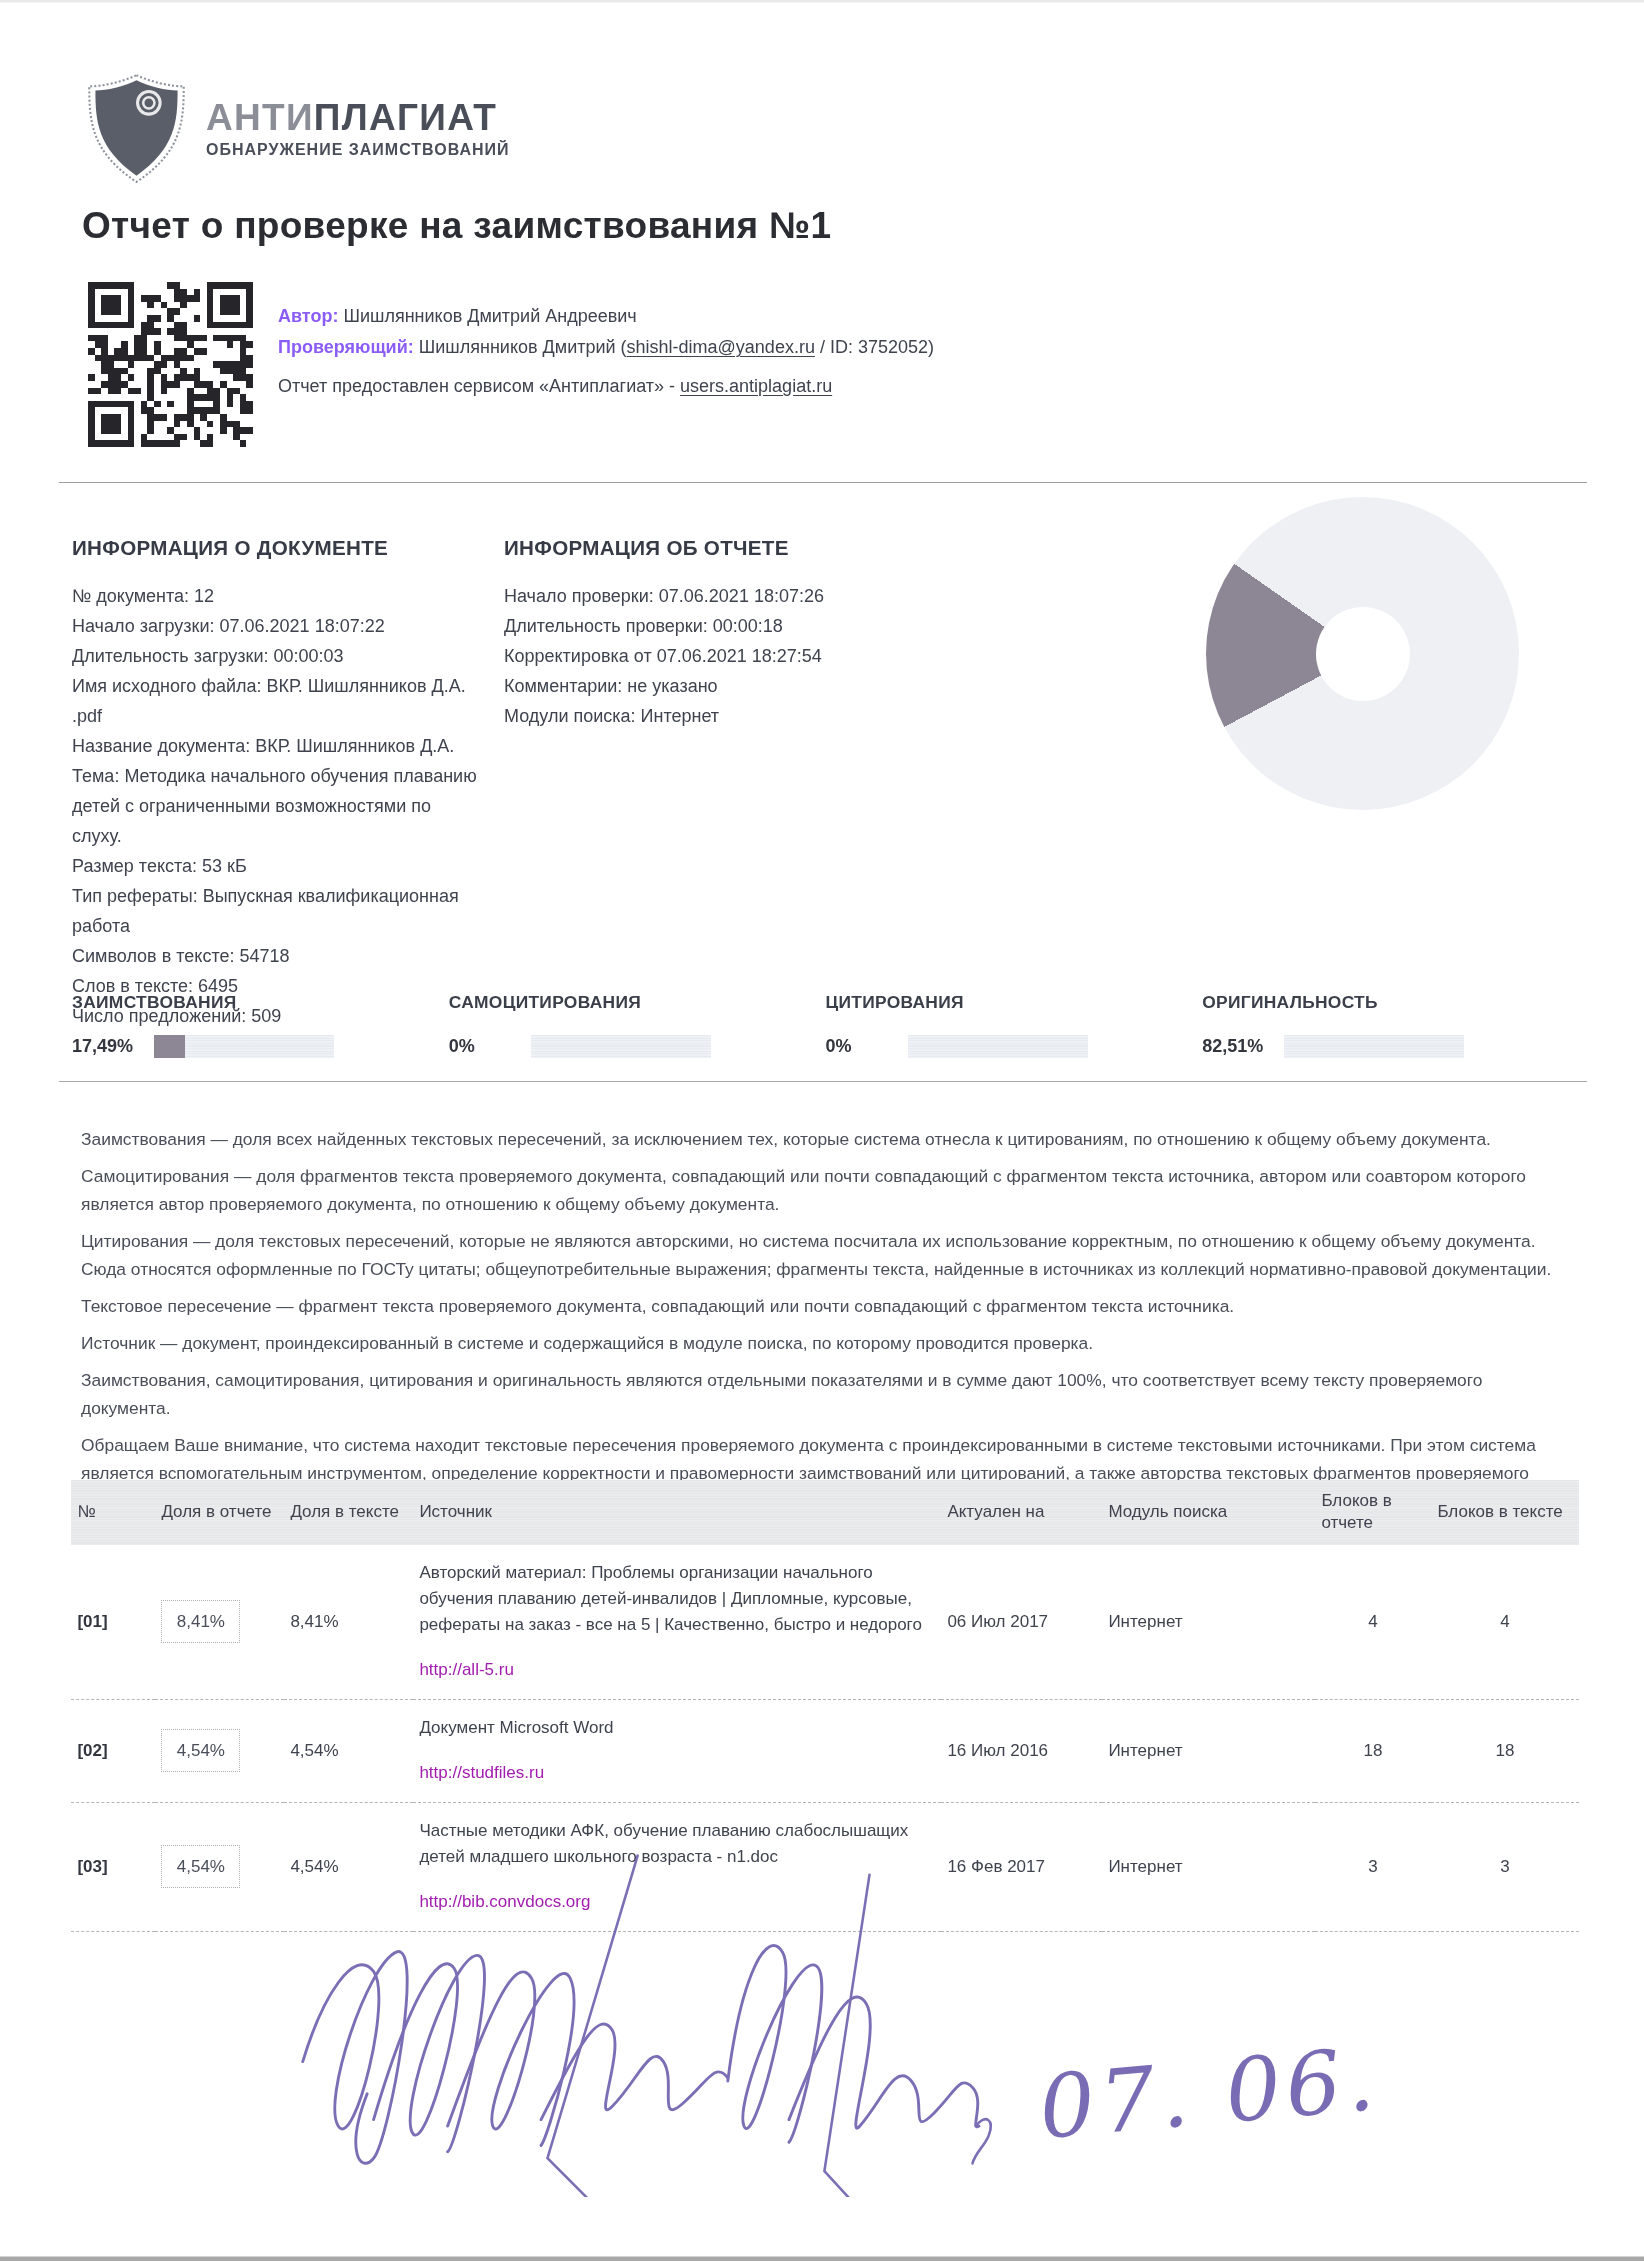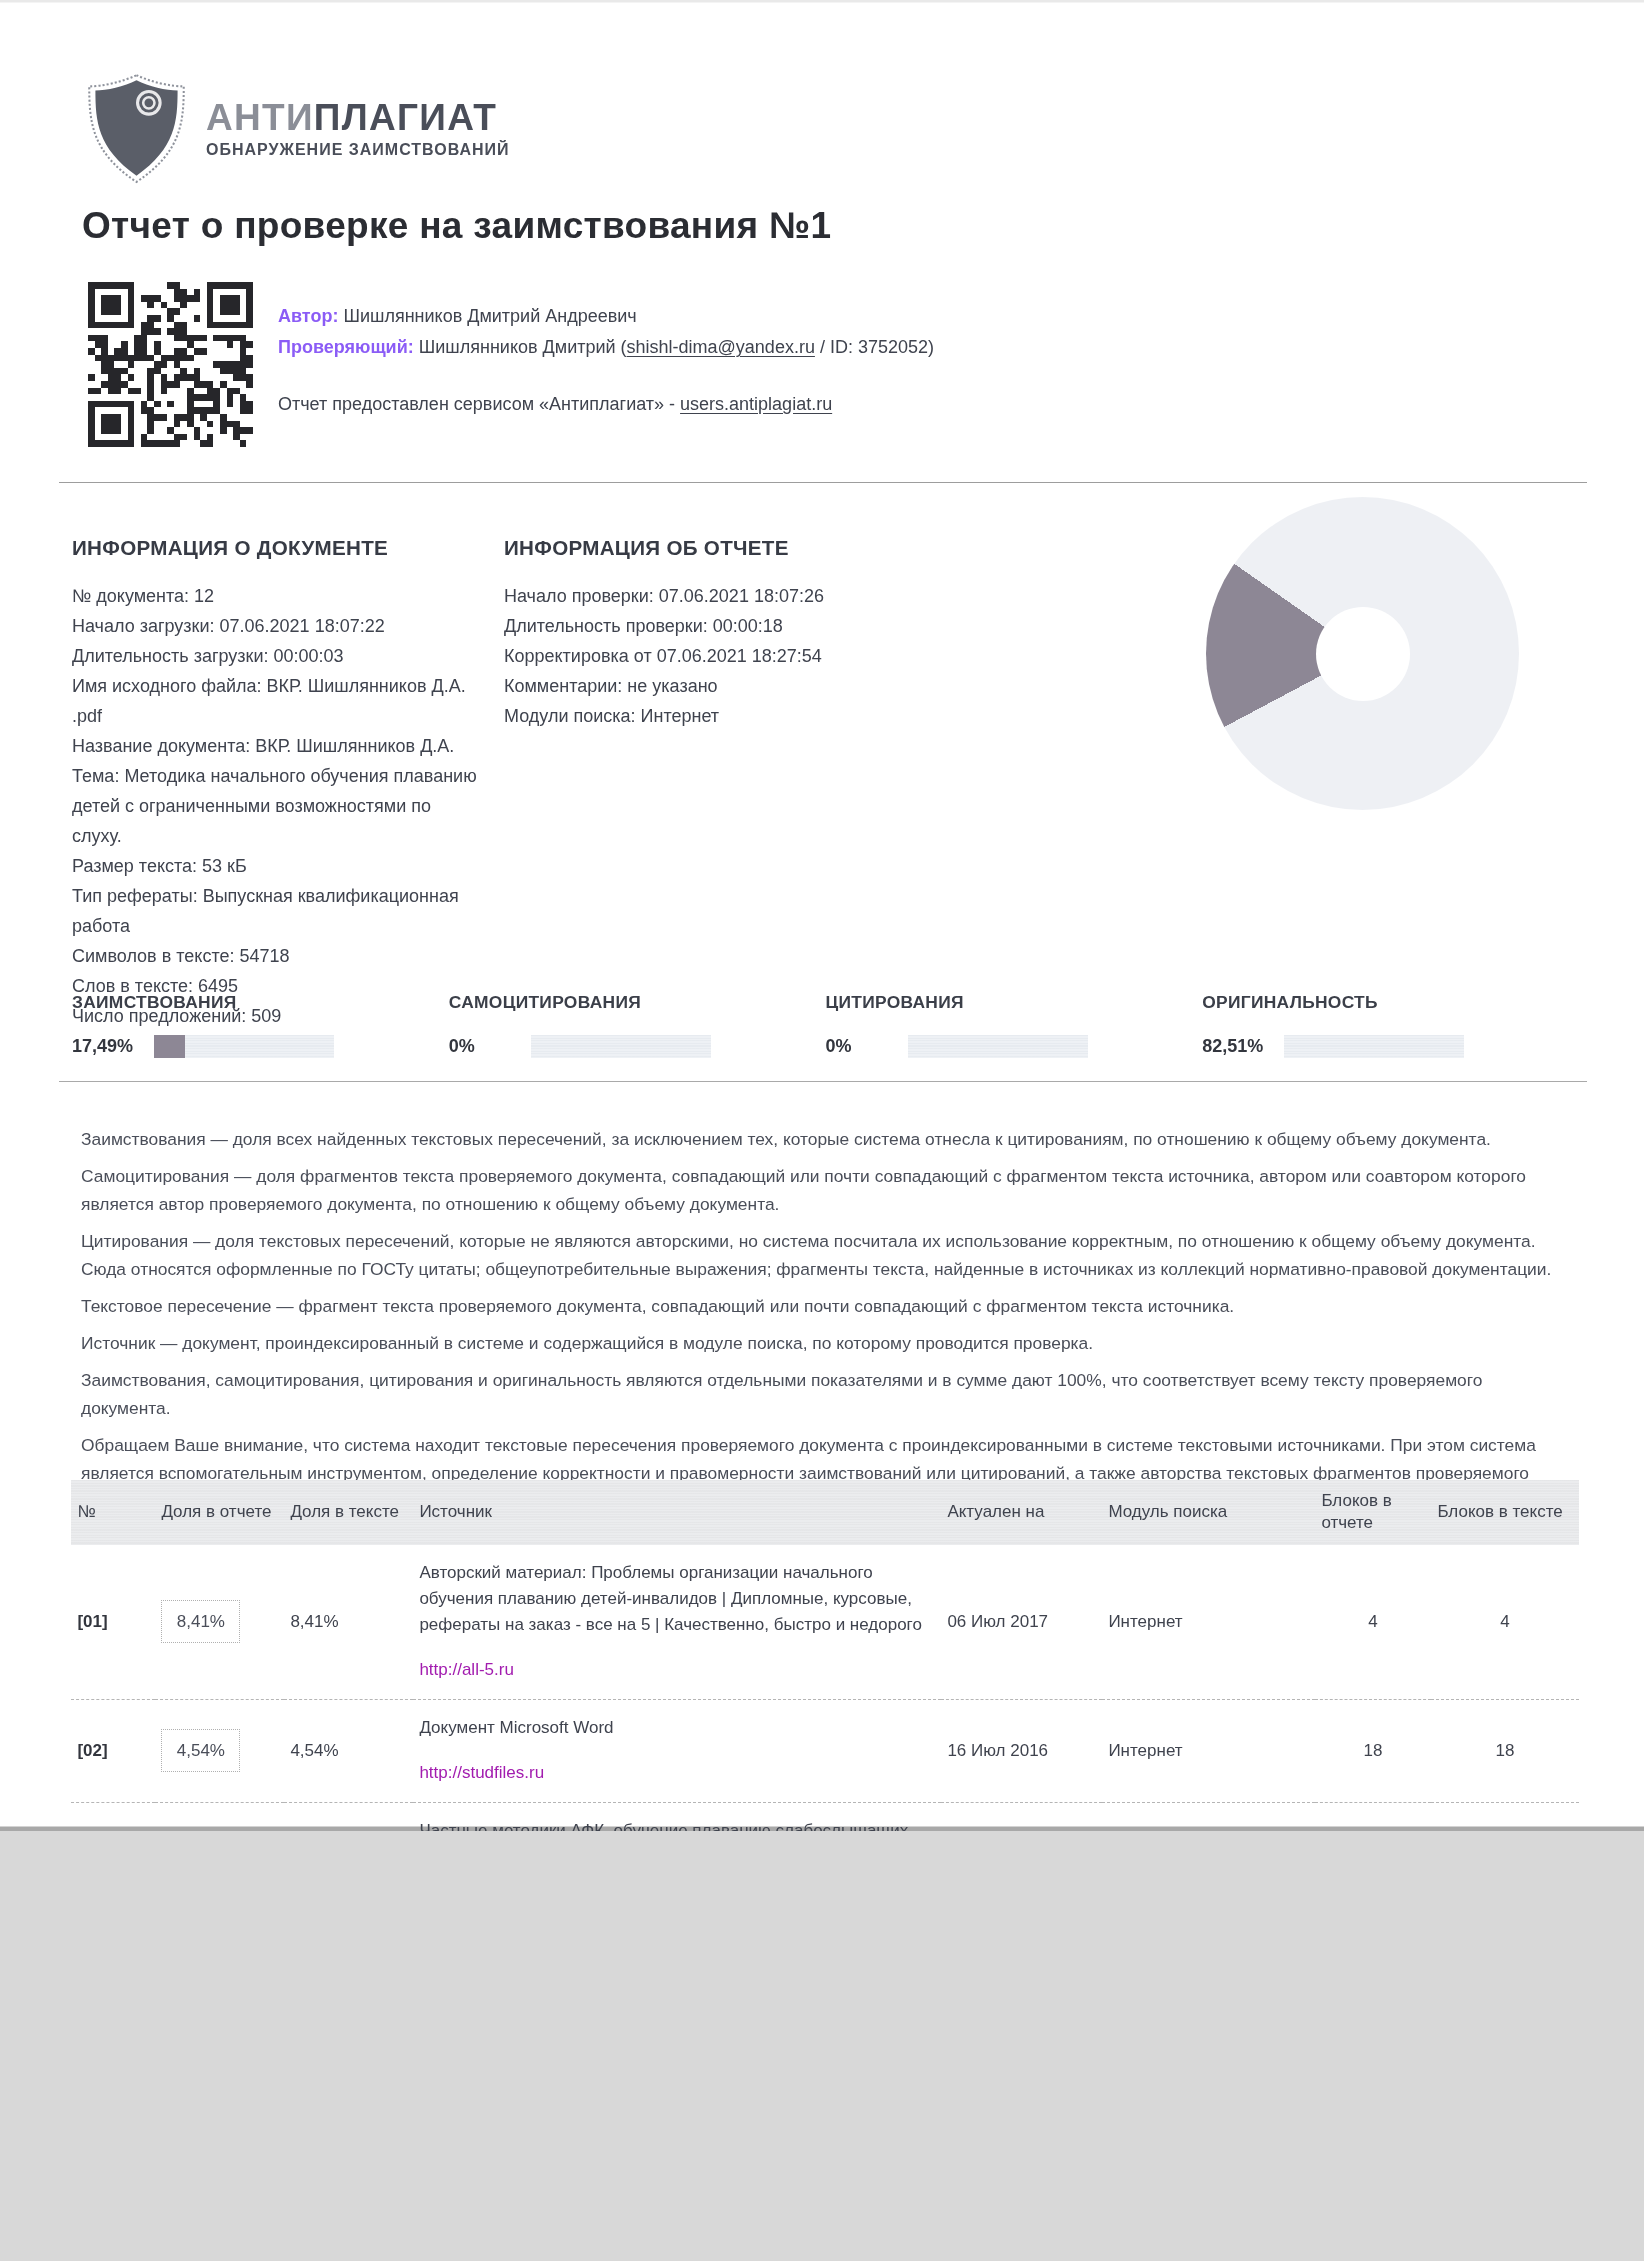--- a/index.html
+++ b/index.html
@@ -1,36 +1,36 @@
 <!DOCTYPE html>
 <html style="font-size:10.3px"><head>
 <meta charset="utf-8">
 <style>
   html,body{margin:0;padding:0;background:#d8d8d8;}
   .page{
-    position:relative;width:1644px;height:1831px;background:#ffffff;
+    position:relative;width:1644px;height:2261px;background:#ffffff;
     font-family:"Liberation Sans",sans-serif;color:#3f434e;overflow:hidden;
     box-shadow:inset 0 2.6px 0 #e9e9e9, inset 0 -4.5px 0 #a8a8a8;
   }
   
   .logo{position:absolute;left:85px;top:72px;display:flex;align-items:center;gap:18px;}
   .shield{width:103px;height:113px;position:relative;}
   .shield svg{width:100%;height:100%;}
   .brand{line-height:1;}
   .brand .row1{font-size:37px;font-weight:bold;letter-spacing:1.3px;}
   .brand .anti{color:#8b8e97;}
   .brand .plag{color:#4a4e59;}
   .brand .row2{font-size:16px;font-weight:bold;letter-spacing:1px;color:#4a4e59;margin-top:6.4px;}
   
   .title{position:absolute;left:82px;top:205px;font-size:37px;font-weight:bold;color:#2b2d33;letter-spacing:0.3px;}
   
   .qr{position:absolute;left:88px;top:282px;width:165px;height:165px;}
   .author-block{position:absolute;left:278px;top:301px;font-size:18px;line-height:31px;}
   .author-block b{color:#8b5cf6;}
-  .author-block .svc{margin-top:26px;}
+  .author-block .svc{margin-top:8px;}
   a.doclink{color:#3f434e;text-decoration:underline;text-underline-offset:3.2px;}
   
   .rule{position:absolute;left:59px;width:1528px;height:0;border-top:1.3px solid #9d9d9d;}
   .rule.r1{top:482px;}
   .rule.r2{top:1081px;border-top-width:0.6px;border-color:#a9a9a9;}
   
   .info-col{position:absolute;top:533px;font-size:18px;line-height:30px;}
   .info-col h2{font-size:20.6px;font-weight:bold;color:#373b45;margin:0 0 18px 0;letter-spacing:0.3px;}
   .doc-info{left:72px;width:412px;}
   .rep-info{left:504px;width:464px;}

